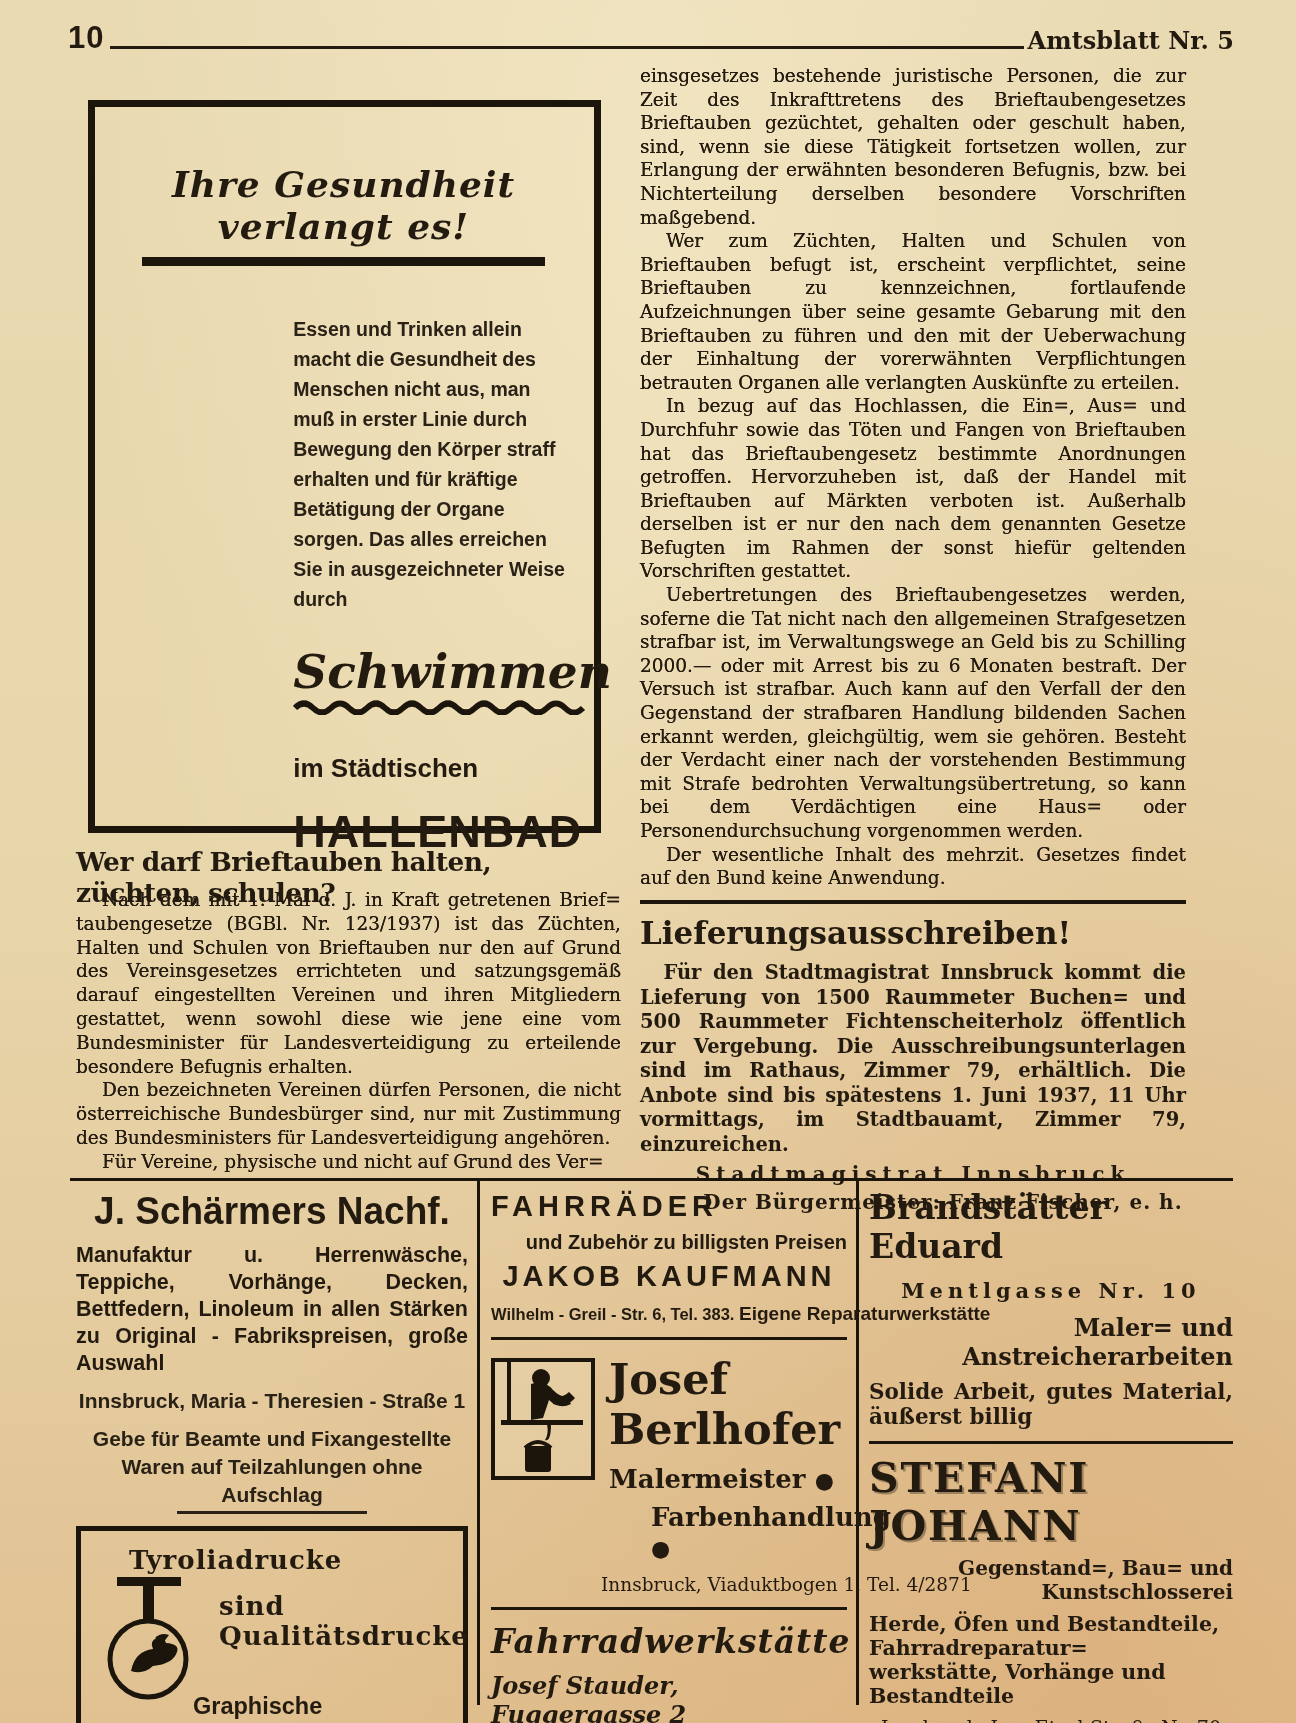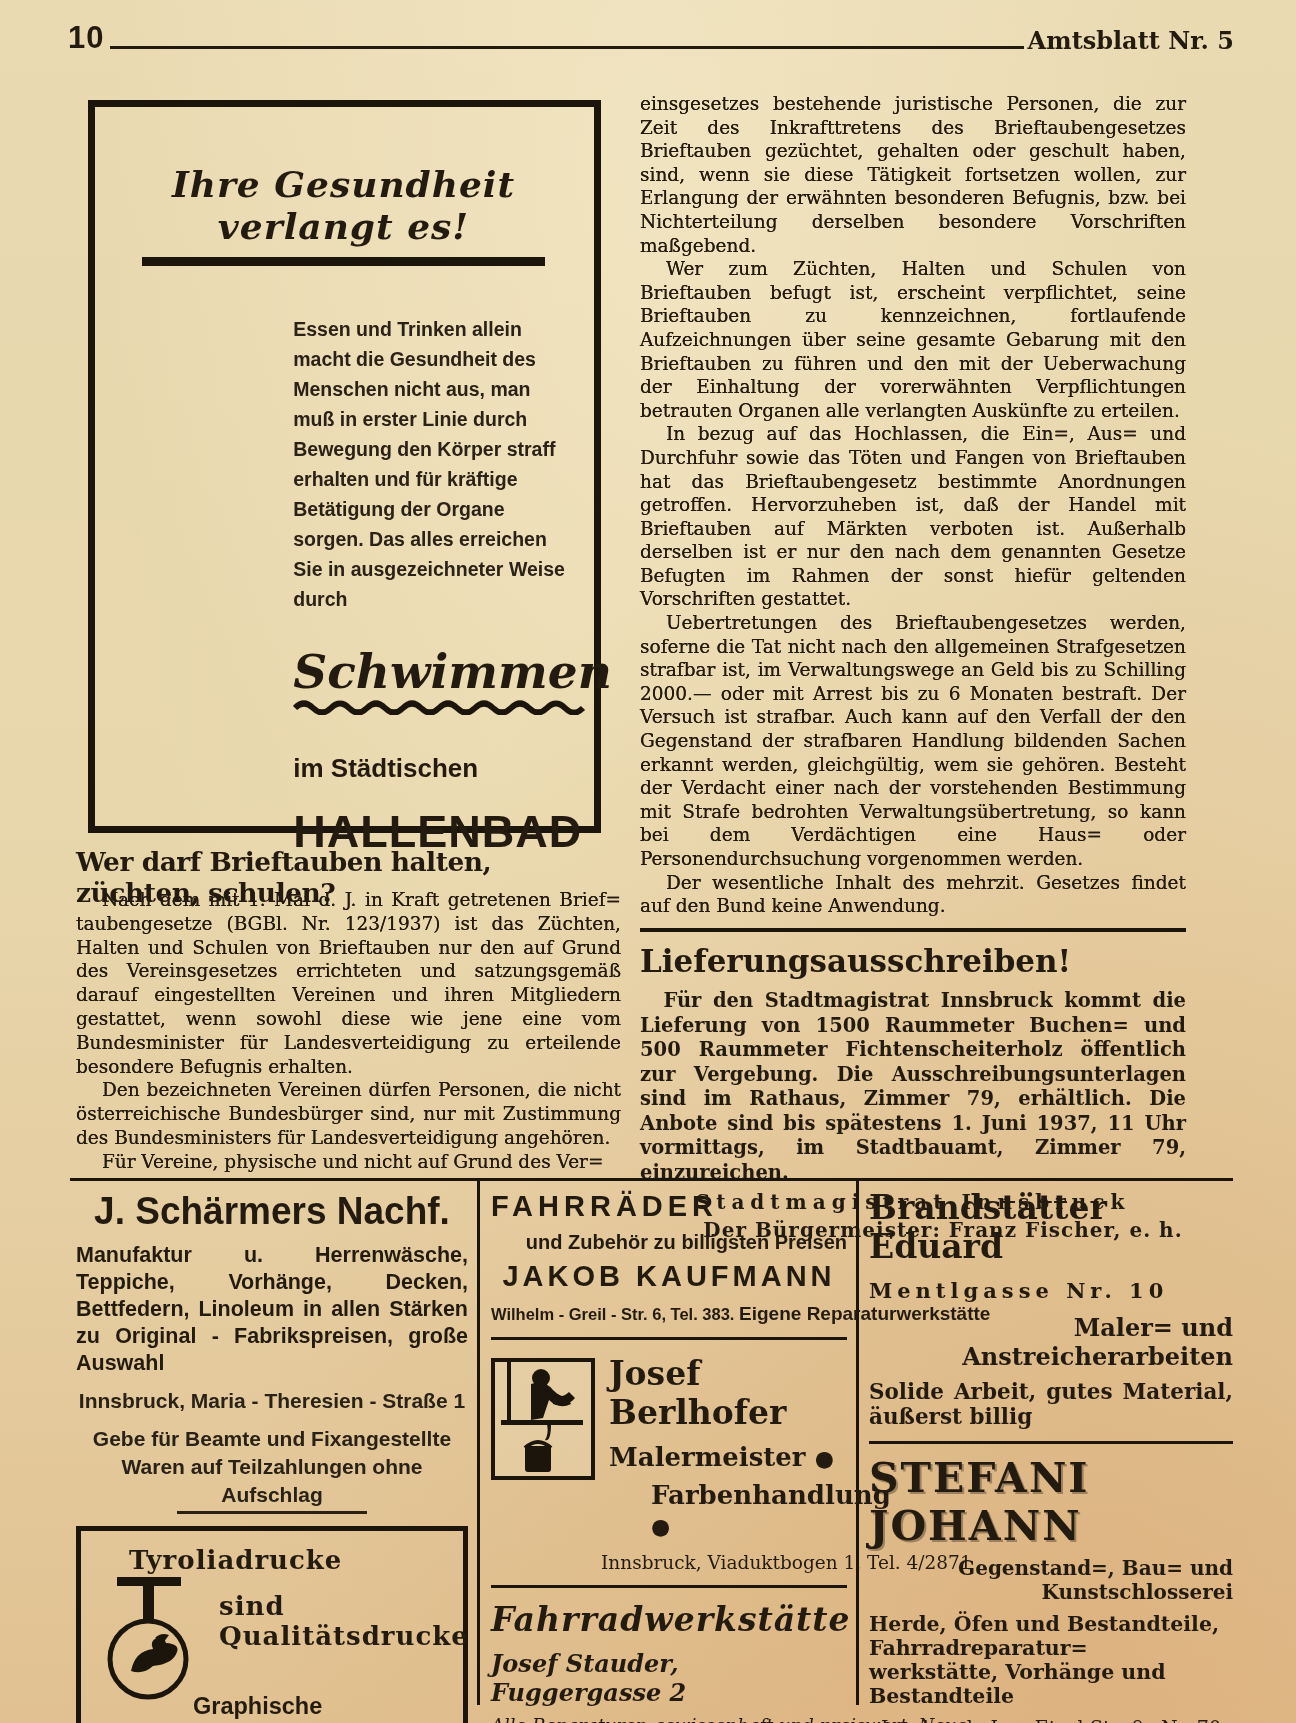--- a/index.html
+++ b/index.html
@@ -26,21 +26,21 @@
   .adbox-titlerule { width:88%; height:9px; background:#1c150c; margin:10px auto 0 auto; }
   .adbox-right { margin-left:39%; margin-top:48px; font-family:"Liberation Sans","DejaVu Sans",sans-serif; font-size:19.5px; line-height:30px; color:#2a2217; font-weight:bold; }
   .schwimmen { margin-left:39%; margin-top:34px; font-family:"DejaVu Serif",serif; font-style:italic; font-weight:bold; font-size:47px; line-height:1; }
   .wave { margin-left:39%; margin-top:4px; display:block; }
   .staedtisch { margin-left:39%; margin-top:38px; font-family:"Liberation Sans",sans-serif; font-weight:bold; font-size:26px; }
   .hallenbad { margin-left:39%; margin-top:22px; font-family:"Liberation Sans",sans-serif; font-weight:bold; font-size:45px; letter-spacing:1px; }
 
   
   .art-head { position:absolute; left:76px; top:846px; width:545px; font-weight:bold; font-size:26.5px; letter-spacing:-0.5px; }
   .leftbody { position:absolute; left:76px; top:888px; width:545px; font-size:18.5px; line-height:23.8px; text-align:justify; }
-  .rightcol { position:absolute; left:640px; top:92px; width:546px; font-size:18.5px; line-height:23.6px; text-align:justify; }
+  .rightcol { position:absolute; left:640px; top:64px; width:546px; font-size:18.5px; line-height:23.6px; text-align:justify; }
   .para.indent { text-indent:1.4em; }
   .para { text-shadow:0 0 .4px #241b10; }
 
   .tender-rule { width:100%; height:4px; background:#1c150c; margin-top:10px; }
   .tender-head { font-weight:bold; font-size:31px; margin-top:18px; text-indent:0; }
   .tender-body { font-weight:bold; font-size:19.5px; line-height:24.5px; text-align:justify; text-indent:1.2em; margin-top:16px; }
   .sig1 { font-weight:bold; font-size:20px; text-align:center; letter-spacing:6px; margin-top:6px; }
   .sig2 { font-weight:bold; font-size:20px; text-align:center; letter-spacing:1px; margin-top:4px; padding-left:60px; }
 
   
@@ -65,32 +65,32 @@
 
   .kauf-title { font-family:"Liberation Sans",sans-serif; font-weight:bold; font-size:29px; letter-spacing:5px; }
   .kauf-sub { font-family:"Liberation Sans",sans-serif; font-weight:bold; font-size:20px; text-align:right; margin-top:8px; }
   .kauf-name { font-family:"Liberation Sans",sans-serif; font-weight:bold; font-size:29px; letter-spacing:4px; text-align:center; margin-top:6px; }
   .kauf-addr { font-family:"Liberation Sans",sans-serif; font-weight:bold; font-size:16.5px; margin-top:10px; white-space:nowrap; }
   .kauf-addr .big { font-size:19px; }
   .hr2 { height:3px; background:#1c150c; margin-top:12px; }
 
   .berlhofer { position:relative; margin-top:14px; min-height:180px; }
   .berl-logo { position:absolute; left:0; top:4px; width:104px; height:122px; border:4px solid #1c150c; background:rgba(240,230,200,.25); }
-  .berl-name { margin-left:118px; font-weight:bold; font-size:33px; }
+  .berl-name { margin-left:118px; font-weight:bold; font-size:43px; }
   .berl-l1 { margin-left:118px; font-weight:bold; font-size:26px; margin-top:10px; }
   .berl-l2 { margin-left:160px; font-weight:bold; font-size:26px; margin-top:8px; }
   .berl-addr { margin-left:110px; font-size:18.5px; margin-top:12px; white-space:nowrap; }
   .dot { font-size:22px; }
 
   .stauder-title { font-family:"DejaVu Serif",serif; font-weight:bold; font-style:italic; font-size:33px; margin-top:12px; letter-spacing:1px; }
   .stauder-name { font-family:"DejaVu Serif",serif; font-weight:bold; font-style:italic; font-size:24px; margin-top:10px; }
   .stauder-l { font-family:"DejaVu Serif",serif; font-style:italic; font-size:18px; margin-top:8px; white-space:nowrap; }
 
   .brand-name { font-weight:bold; font-size:33px; text-align:left; }
-  .brand-addr { font-weight:bold; font-size:21px; letter-spacing:5px; margin-top:12px; }
+  .brand-addr { font-weight:bold; font-size:21px; letter-spacing:5px; margin-top:12px;text-align:center; }
   .brand-l1 { font-weight:bold; font-size:24px; margin-top:10px; text-align:right; }
   .brand-l2 { font-weight:bold; font-size:21.5px; margin-top:8px; text-align:justify; }
   .hr3 { height:3px; background:#1c150c; margin-top:12px; }
 
   .stefani-name { font-family:"DejaVu Serif",serif; font-weight:bold; font-size:41px; letter-spacing:2px; margin-top:10px; text-shadow:2px 2px 0 rgba(36,27,16,.35); }
   .stefani-l1 { font-weight:bold; font-size:20px; text-align:right; margin-top:6px; }
   .stefani-l2 { font-weight:bold; font-size:20.5px; margin-top:8px; }
   .stefani-l3 { font-weight:bold; font-size:20.5px; }
   .stefani-addr { font-size:19px; text-align:center; margin-top:8px; }
 </style>

